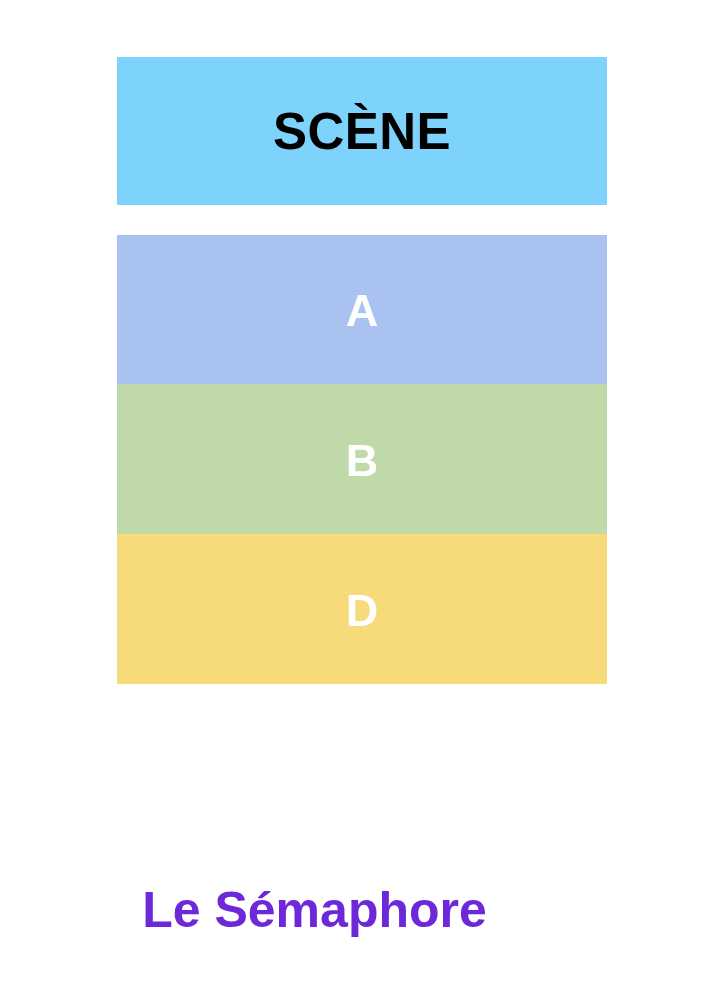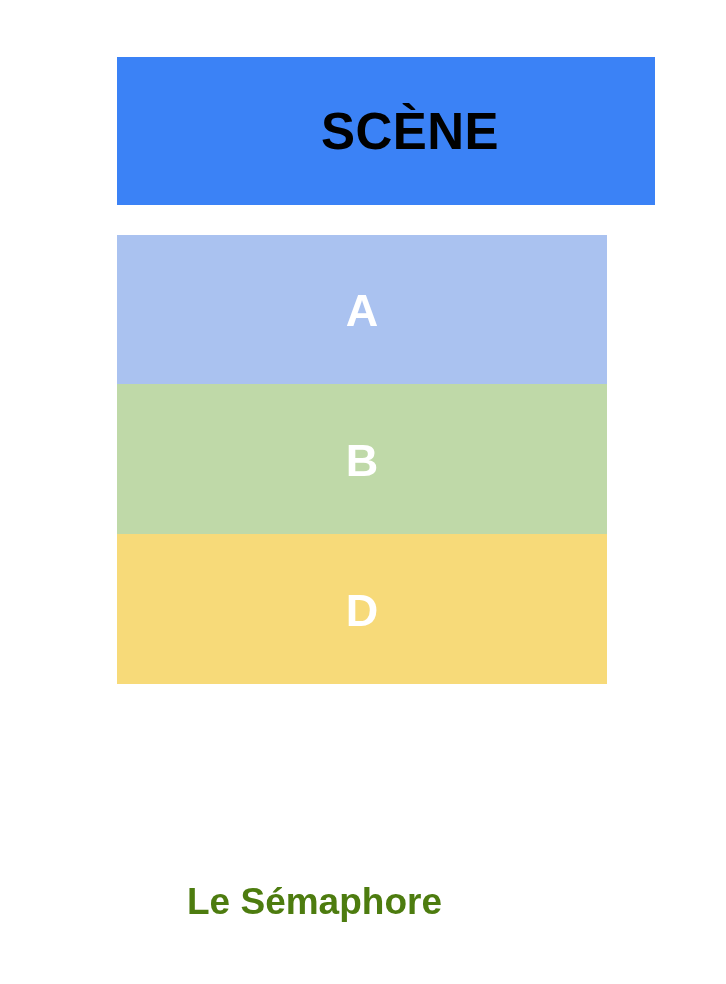--- a/index.html
+++ b/index.html
@@ -78,33 +78,33 @@
     font-size: 45px;
   }
 
   
   .venue-name {
     position: absolute;
     left: 0;
     top: 880px;
     width: 629px;
     text-align: center;
-    font-size: 37px;
+    font-size: 50px;
     font-weight: bold;
-    color: #4d7c0f;
+    color: #6d28d9;
     line-height: 1.2;
     user-select: none;
   }
 </style>
 </head>
 <body style="background: rgb(255, 255, 255);">
 
 <div id="seatmap" style="background: rgb(255, 255, 255);">
 
-  <div class="stage" style="background: #3b82f6; padding-left: 48px;">
+  <div class="stage" style="background: #7dd3fc;">
     <span class="stage-label" style="color: rgb(0, 0, 0);">SCÈNE</span>
   </div>
 
   <div class="sections">
 
 
     <div class="section section-a" style="background: rgb(170, 194, 240);">
       <span class="section-label single" style="color: rgb(255, 255, 255);">A</span>
     </div>
 

